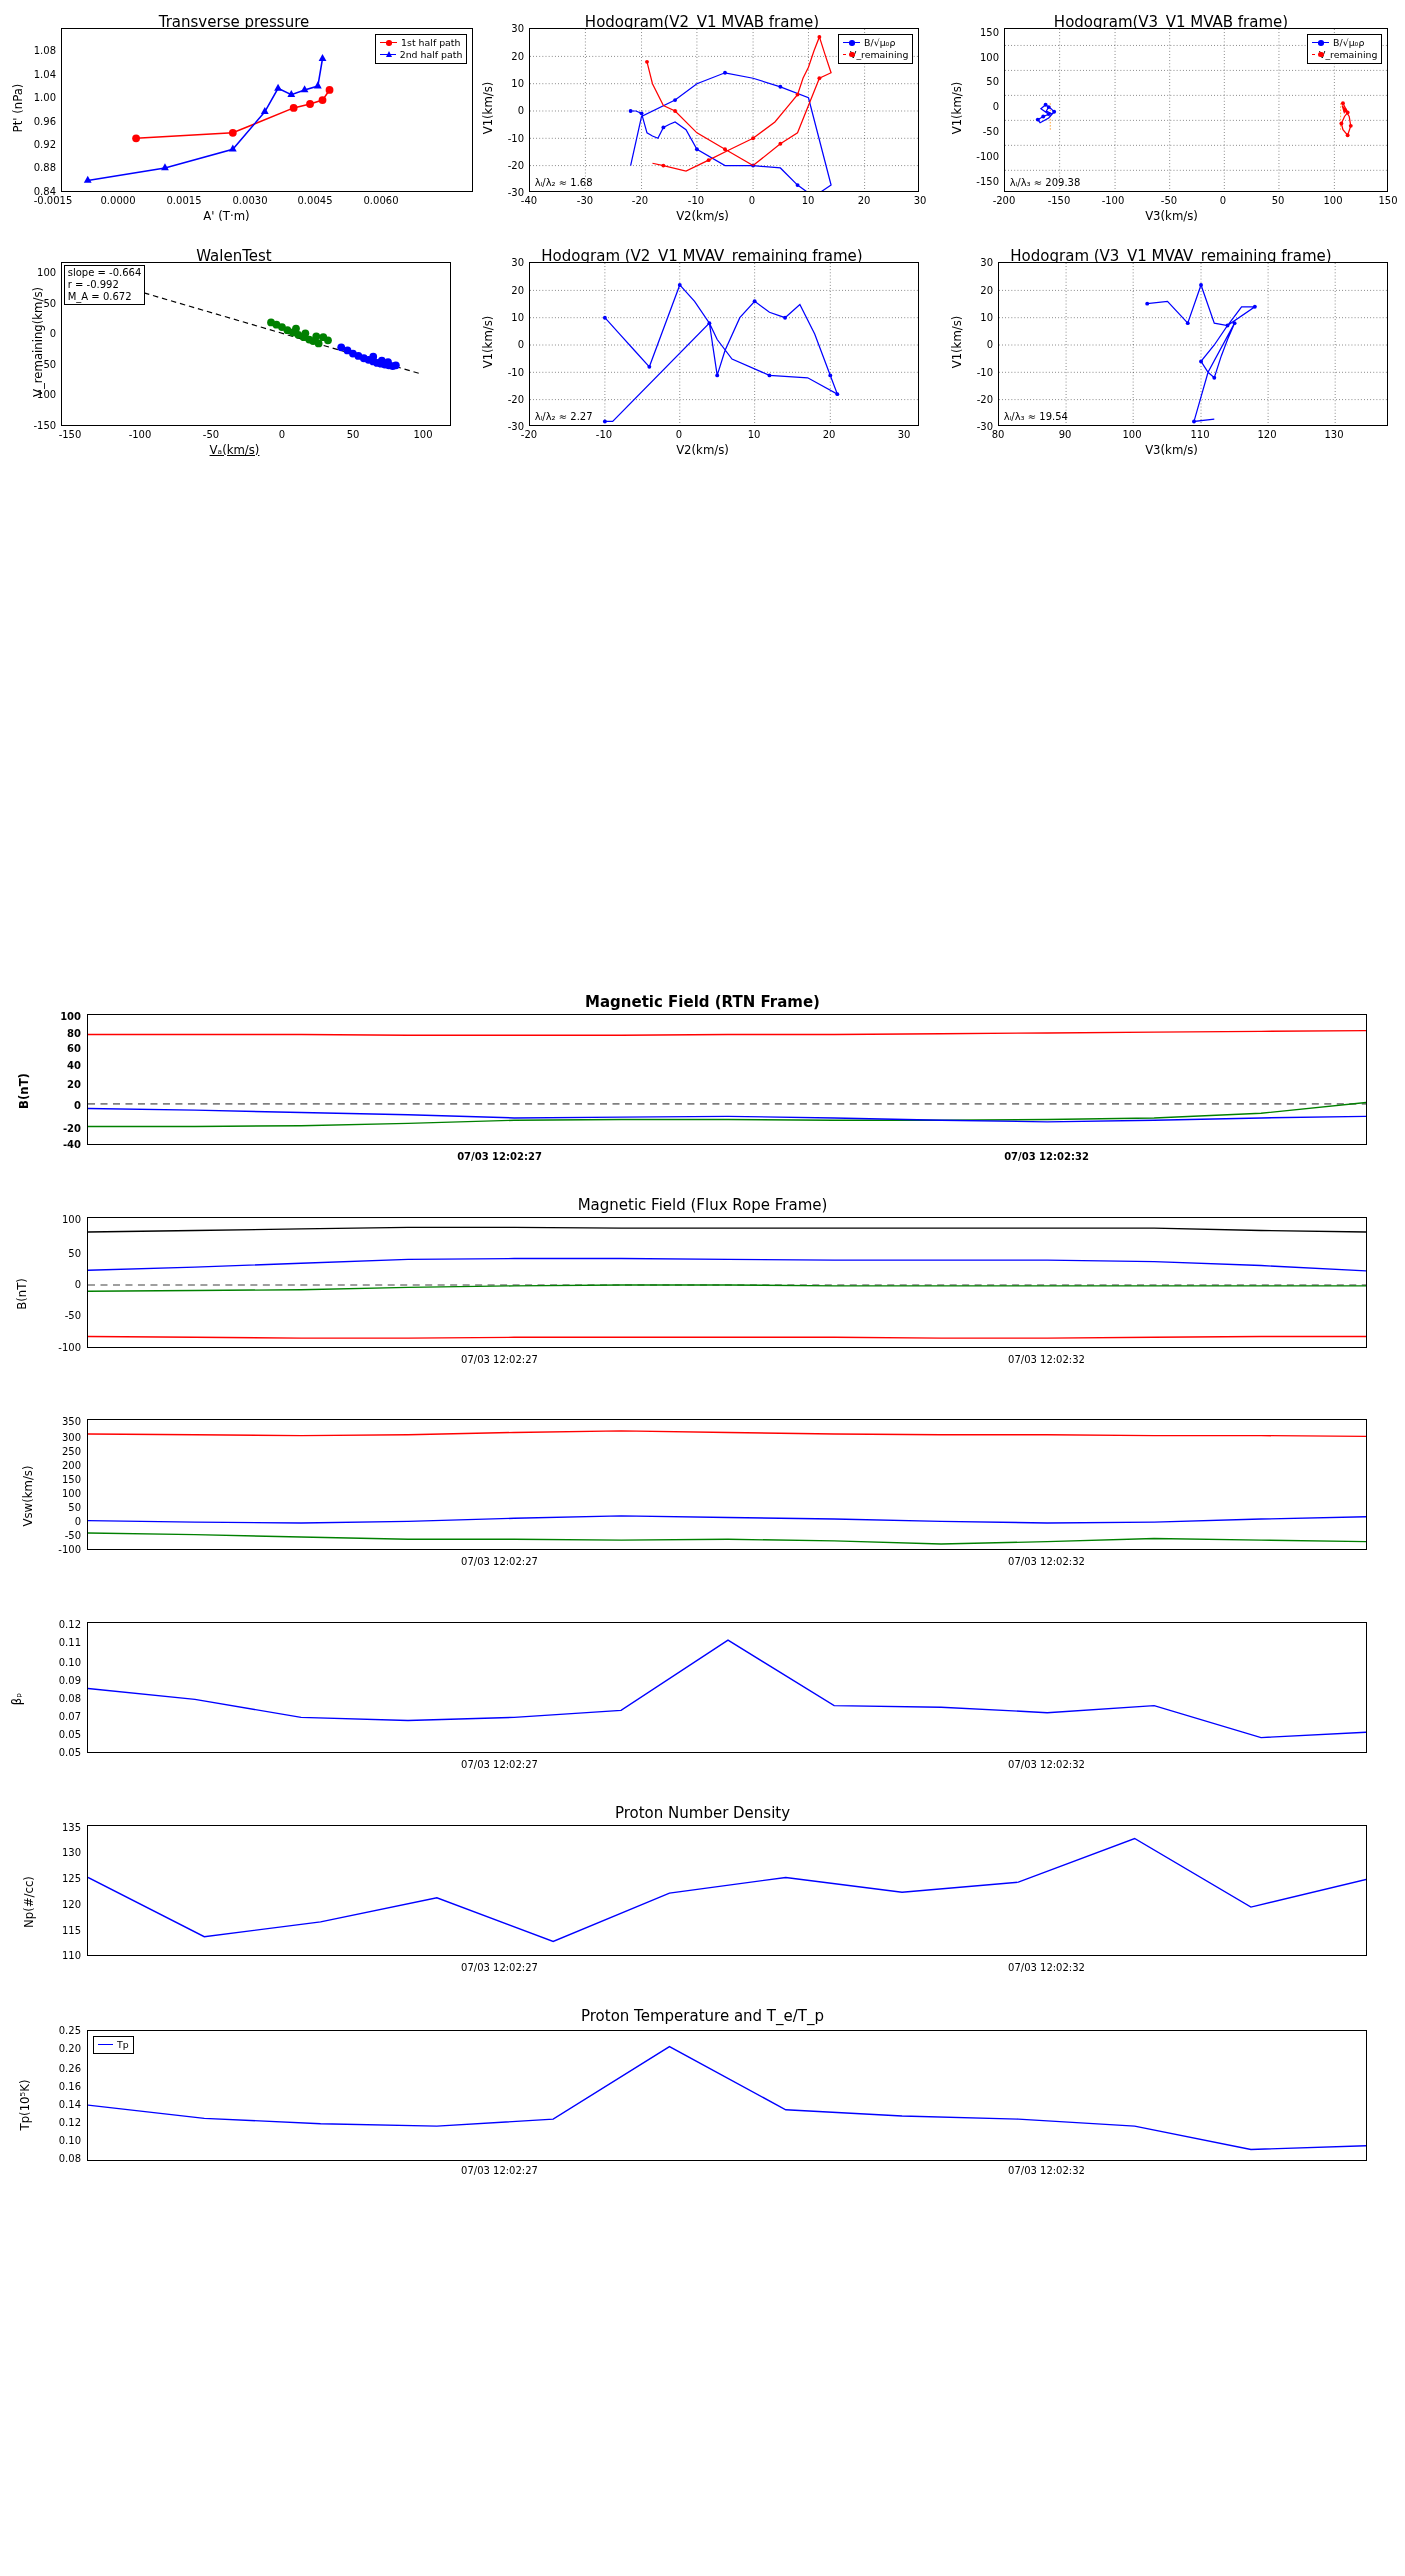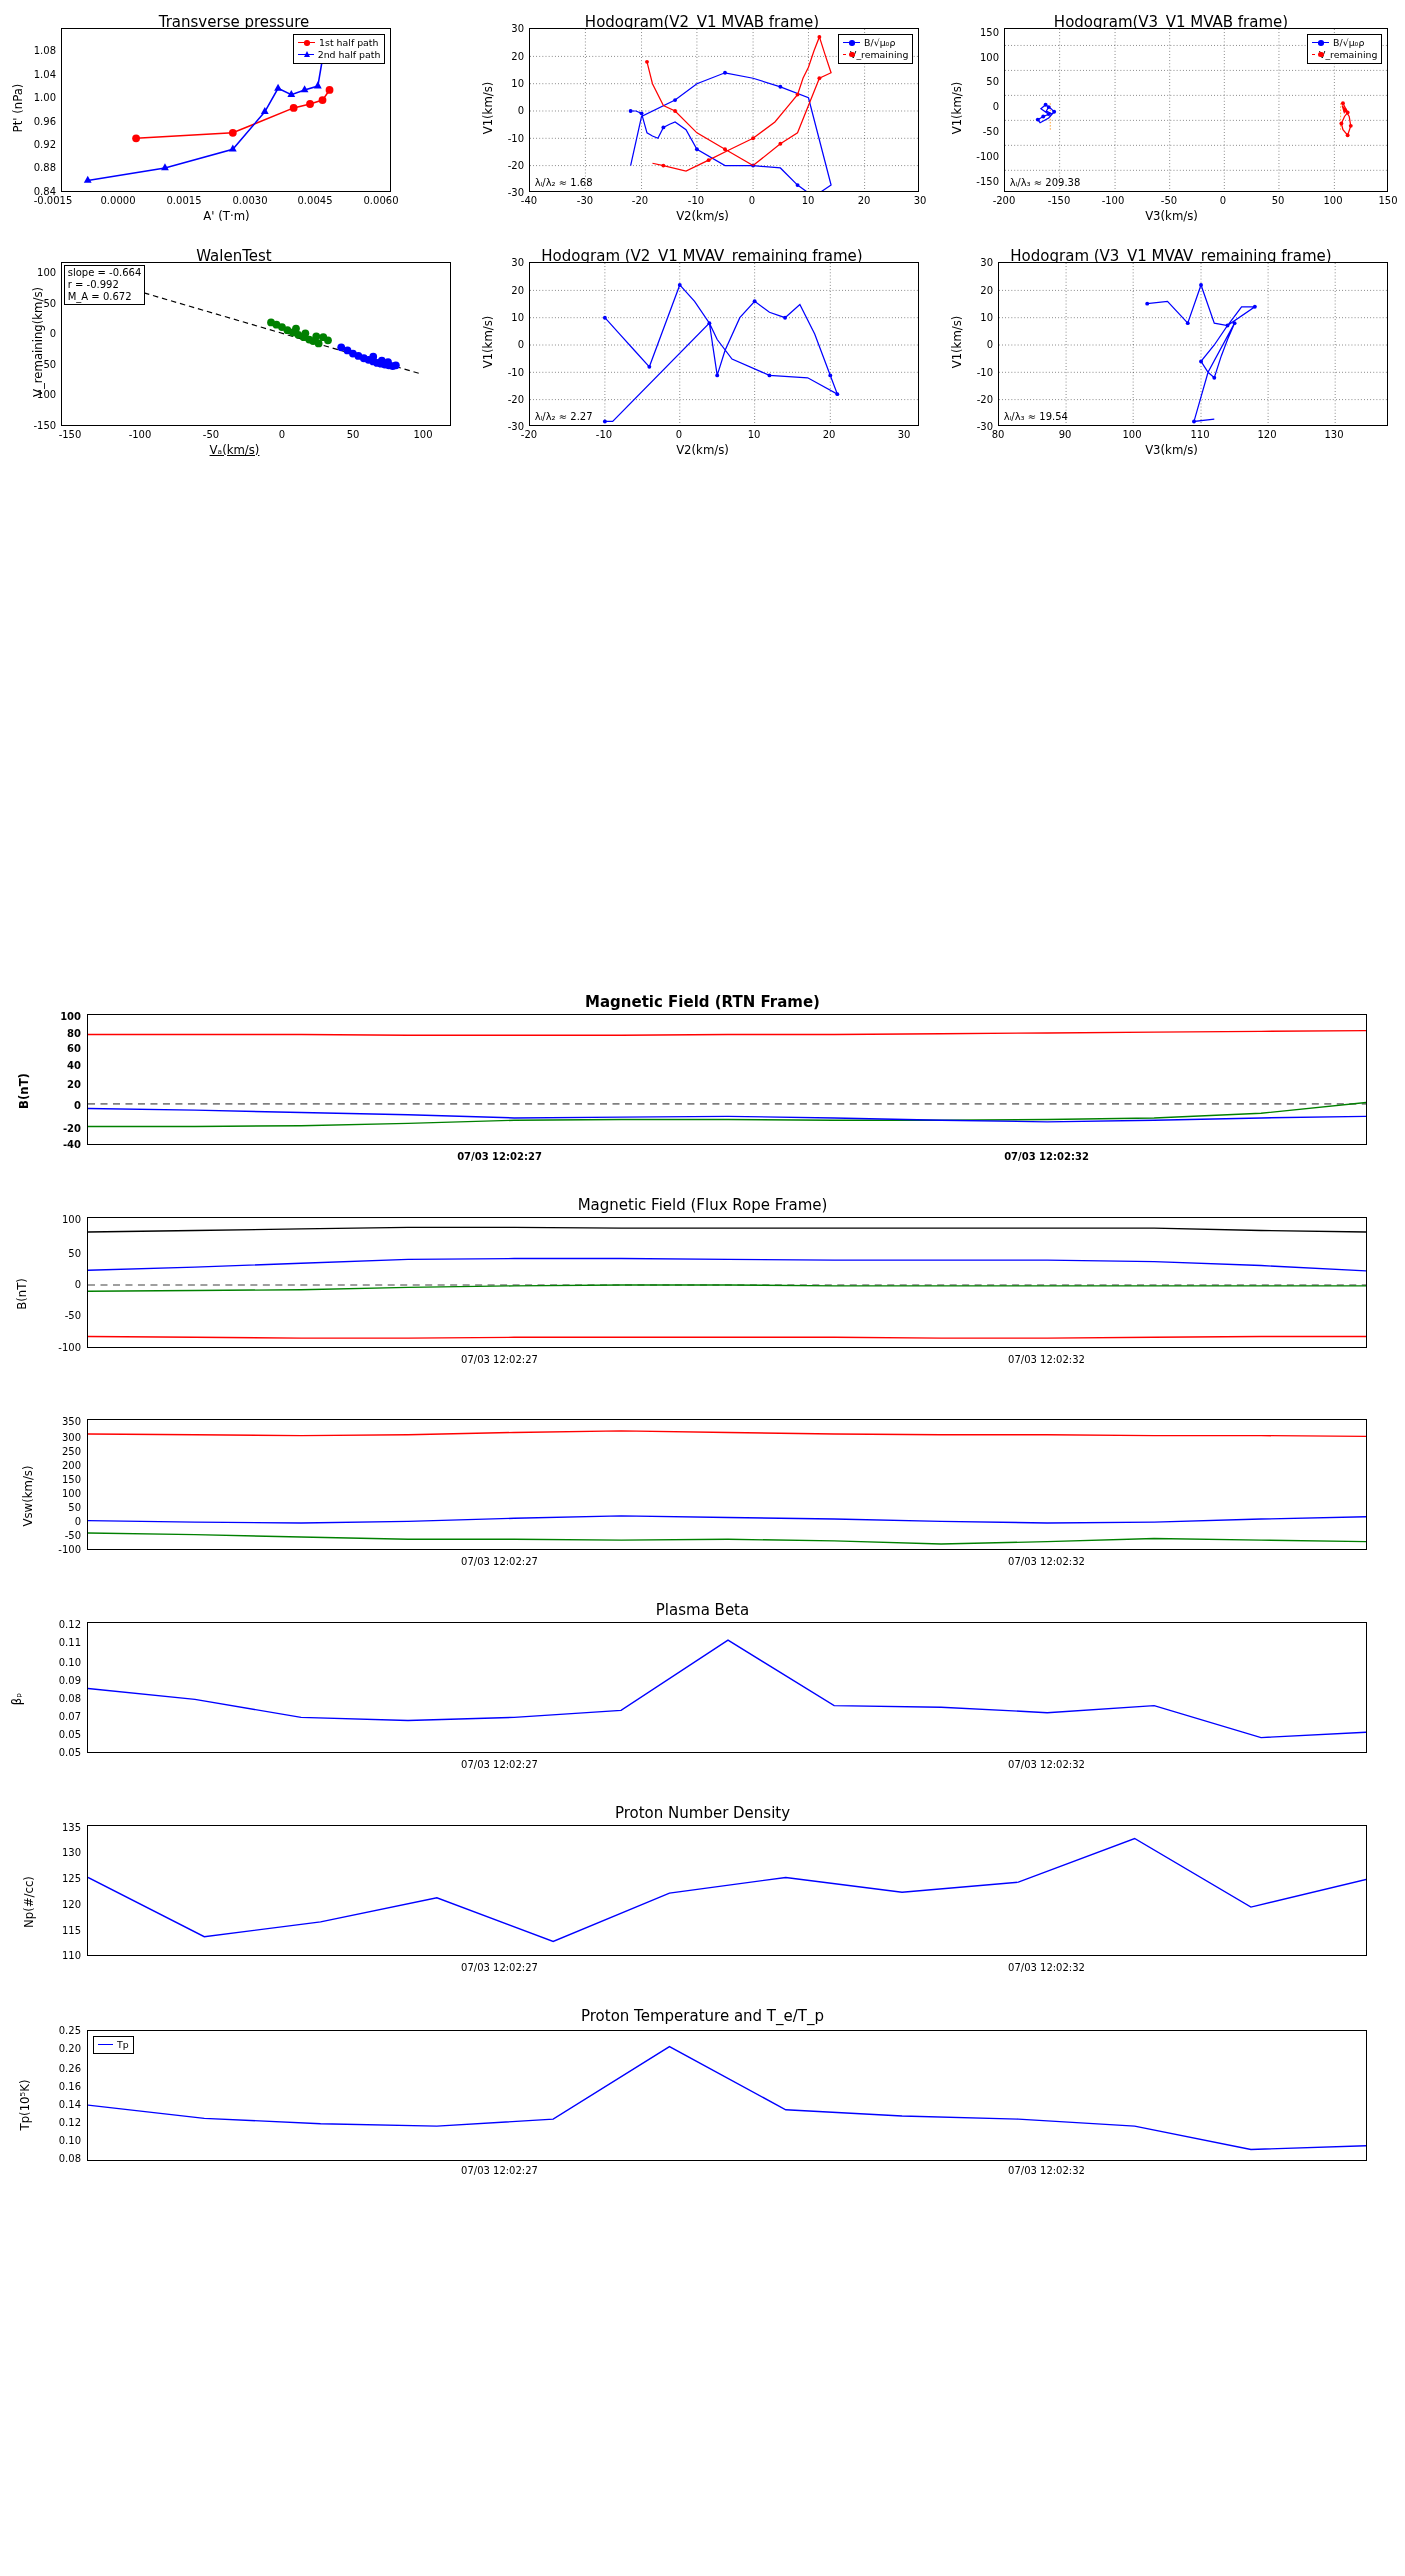--- a/index.html
+++ b/index.html
@@ -27,21 +27,21 @@
 </style>
 </head>
 <body>
 
 <div class="page">
 
   <div class="panel" style="left:0;top:0;width:468px;height:226px;">
     <div class="title" style="top:12.5px;left:0;">Transverse pressure</div>
     <div class="ylabel" style="left:-6.2px;top:101px;transform:rotate(-90deg);">Pt' (nPa)</div>
     <div class="xlabel" style="left:156px;top:209px;width:141px;">A' (T·m)</div>
-    <div class="plotbox" style="left:61px;top:28px;width:330px;height:164px;">
+    <div class="plotbox" style="left:61px;top:28px;width:412px;height:164px;">
       <svg width="390" height="164" viewBox="0 0 500 210">
 
         <polyline points="95,140 219,133 297,101 318,96 334,91 343,78" fill="none" stroke="#ff0000" stroke-width="2"></polyline>
         <g fill="#ff0000">
           <circle cx="95" cy="140" r="5"></circle>
             <circle cx="219" cy="133" r="5"></circle>
             <circle cx="297" cy="101" r="5"></circle>
           <circle cx="318" cy="96" r="5"></circle>
             <circle cx="334" cy="91" r="5"></circle>
             <circle cx="343" cy="78" r="5"></circle>
@@ -474,21 +474,20 @@
     <div class="tick ytick" style="left:31px;top:85px;width:50px;">150</div>
     <div class="tick ytick" style="left:31px;top:71px;width:50px;">200</div>
     <div class="tick ytick" style="left:31px;top:57px;width:50px;">250</div>
     <div class="tick ytick" style="left:31px;top:43px;width:50px;">300</div>
     <div class="tick ytick" style="left:31px;top:26.5px;width:50px;">350</div>
     <div class="tick xtick" style="left:437px;top:167px;width:125px;">07/03 12:02:27</div>
     <div class="tick xtick" style="left:984px;top:167px;width:125px;">07/03 12:02:32</div>
   </div>
 
   <div class="panel" style="left:0;top:1592px;width:1405px;height:195px;">
-    <div class="title" style="top:9.4px;left:0;">Plasma Beta</div>
     <div class="ylabel" style="left:11px;top:100px;transform:rotate(-90deg);">βₚ</div>
     <div class="plotbox" style="left:87px;top:30px;width:1280px;height:131px;">
       <svg width="1280" height="131" viewBox="0 0 1640 168" preserveAspectRatio="none">
         <polyline fill="none" stroke="#0000ff" stroke-width="1.8" points="0,84 137,98 273,121 410,125 546,121 683,112 820,22 956,106 1093,108 1229,115 1366,106 1503,147 1640,140"></polyline>
       </svg>
     </div>
     <div class="tick ytick" style="left:31px;top:155px;width:50px;">0.05</div>
     <div class="tick ytick" style="left:31px;top:137px;width:50px;">0.05</div>
     <div class="tick ytick" style="left:31px;top:119px;width:50px;">0.07</div>
     <div class="tick ytick" style="left:31px;top:101px;width:50px;">0.08</div>

